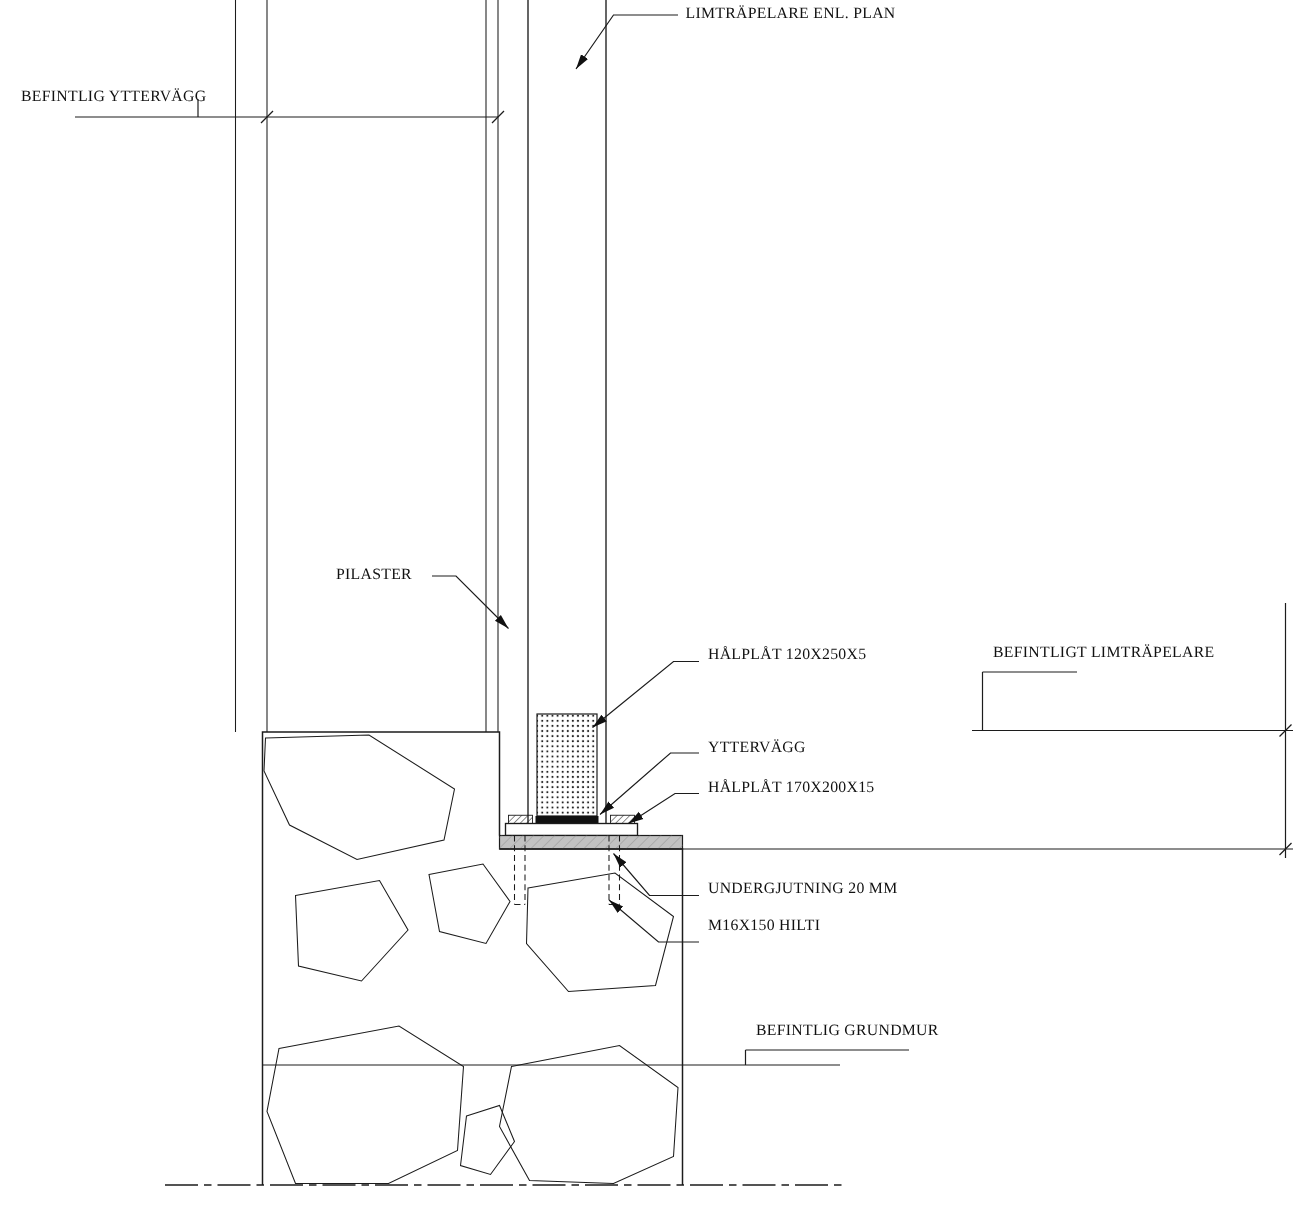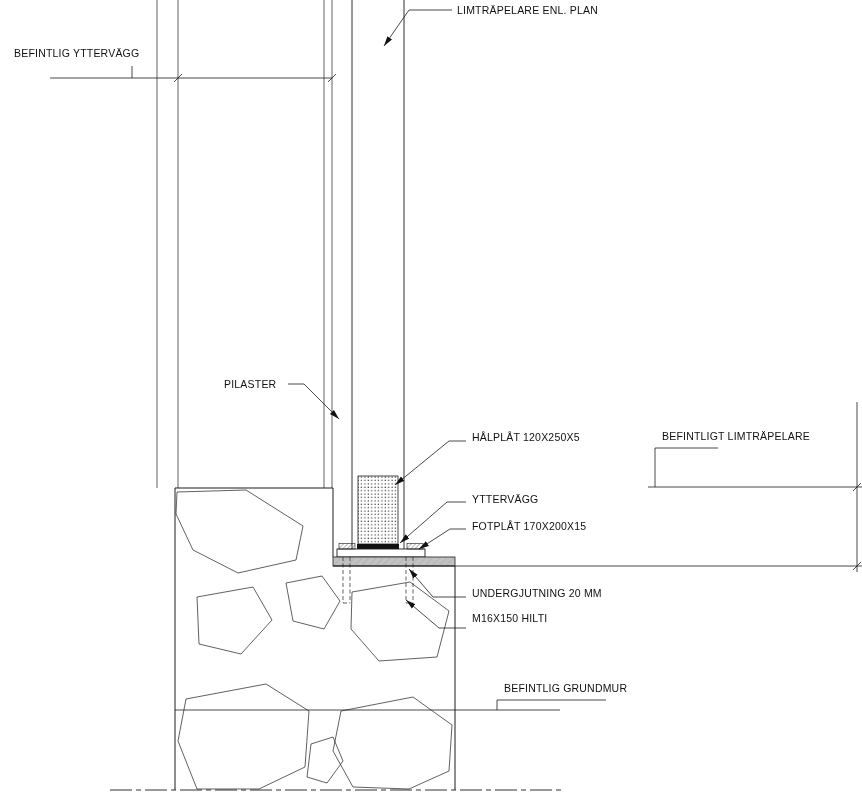--- a/index.html
+++ b/index.html
@@ -1,21 +1,21 @@
 <!DOCTYPE html>
 <html><head>
 <meta charset="utf-8">
 <style>
   html,body{margin:0;padding:0;background:#fff;}
   .canvas{
     position:relative;
     width:862px;height:807px;
     background:#ffffff;
     overflow:hidden;
-    font-family:Liberation Sans, sans-serif;
+    font-family:Liberation Serif, serif;
   }
   .canvas svg{position:absolute;left:0;top:0;}
   .lbl{
     position:absolute;
     font-size:10.5px;
     line-height:12px;
     color:#111;
     white-space:nowrap;
     letter-spacing:0.2px;
   }
@@ -124,23 +124,23 @@
     <g stroke="#1c1c1c" stroke-width="0.8">
       <line x1="497" y1="700" x2="606" y2="700"></line>
       <line x1="497" y1="700" x2="497" y2="710"></line>
       <line x1="175" y1="710" x2="560" y2="710"></line>
     </g>
 
     <line x1="110" y1="790" x2="562" y2="790" stroke="#1c1c1c" stroke-width="0.9" stroke-dasharray="22 4 5 4"></line>
   </svg>
 
   <div class="lbl" style="left:457px;top:4px">LIMTRÄPELARE ENL. PLAN</div>
-  <div class="lbl" style="left:14px;top:47px">BEFINTLIG YTTERVÄGG</div>
+  <div class="lbl" style="left:14px;top:59px">BEFINTLIG YTTERVÄGG</div>
   <div class="lbl" style="left:224px;top:378px">PILASTER</div>
   <div class="lbl" style="left:472px;top:431px">HÅLPLÅT 120X250X5</div>
   <div class="lbl" style="left:662px;top:430px">BEFINTLIGT LIMTRÄPELARE</div>
   <div class="lbl" style="left:472px;top:493px">YTTERVÄGG</div>
-  <div class="lbl" style="left:472px;top:520px">FOTPLÅT 170X200X15</div>
+  <div class="lbl" style="left:472px;top:520px">HÅLPLÅT 170X200X15</div>
   <div class="lbl" style="left:472px;top:587px">UNDERGJUTNING 20 MM</div>
   <div class="lbl" style="left:472px;top:612px">M16X150 HILTI</div>
   <div class="lbl" style="left:504px;top:682px">BEFINTLIG GRUNDMUR</div>
 
 </div>
 
 </body></html>

